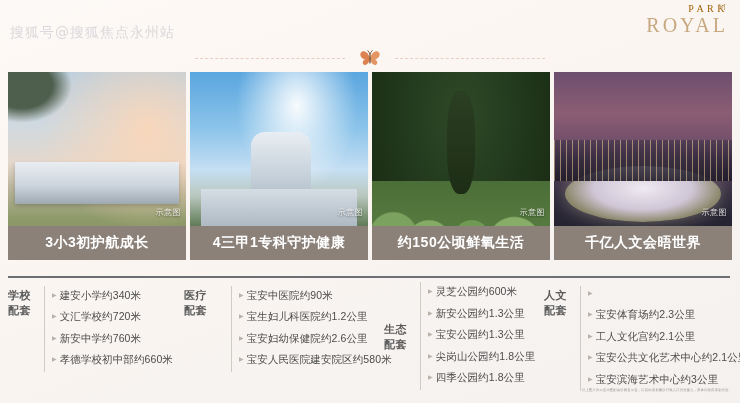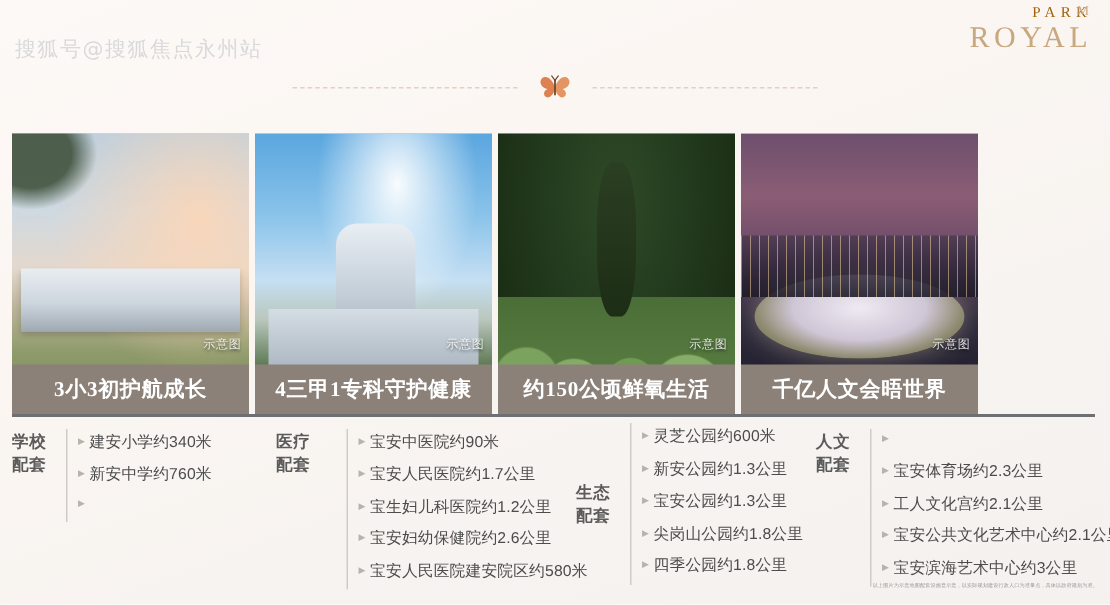--- a/index.html
+++ b/index.html
@@ -60,41 +60,40 @@
   }
 
   
   .cards {
     position: absolute; top: 72px; left: 8px;
     width: 724px; height: 188px;
     display: flex; gap: 4px;
   }
   .card {
     position: relative;
-    width: 158px; height: 188px;
+    width: 178px; height: 188px;
     overflow: hidden;
     background: #b6b0a6;
-    margin-top: 17px;
   }
   .card .photo {
     position: absolute; inset: 0;
   }
   .card .shot-note {
     position: absolute; right: 5px; bottom: 42px;
     font-size: 8px; color: rgba(255,255,255,.82);
     letter-spacing: .5px;
     text-shadow: 0 1px 2px rgba(0,0,0,.5);
   }
   .card .caption {
     position: absolute; left: 0; right: 0; bottom: 0;
     height: 34px;
     background: #8b8179;
     color: #fff;
     display: flex; align-items: center; justify-content: center;
-    font-size: 14px; font-weight: bold; letter-spacing: .5px; font-family: Liberation Serif, serif;
+    font-size: 14px; font-weight: bold; letter-spacing: .5px;
   }
 
   
   .scene1 {
     background:
       radial-gradient(ellipse at 78% 30%, rgba(255,214,180,.85) 0%, rgba(255,214,180,0) 55%),
       linear-gradient(180deg,#b9cfe0 0%,#cfd9e0 28%,#e4d8cd 48%,#b9b39a 62%,#8e9a6a 78%,#7d8a56 100%);
   }
   .scene1::before {
     content:""; position:absolute; left:4%; top:48%; width:92%; height:22%;
@@ -276,44 +275,45 @@
       <span>学校</span>
       <span>配套</span>
     </div>
     <div class="group-items">
       <div class="item">
           <span class="tri">▶</span>
           <span>建安小学约340米</span>
         </div>
       <div class="item">
           <span class="tri">▶</span>
+          <span>文汇学校约720米</span>
+        </div>
+      <div class="item">
+          <span class="tri">▶</span>
           <span>新安中学约760米</span>
         </div>
       <div class="item">
           <span class="tri">▶</span>
+          <span>孝德学校初中部约660米</span>
         </div>
     </div>
   </div>
 
   <div class="group g2">
     <div class="group-label">
       <span>医疗</span>
       <span>配套</span>
     </div>
     <div class="group-items">
       <div class="item">
           <span class="tri">▶</span>
           <span>宝安中医院约90米</span>
         </div>
       <div class="item">
           <span class="tri">▶</span>
-          <span>宝安人民医院约1.7公里</span>
-        </div>
-      <div class="item">
-          <span class="tri">▶</span>
           <span>宝生妇儿科医院约1.2公里</span>
         </div>
       <div class="item">
           <span class="tri">▶</span>
           <span>宝安妇幼保健院约2.6公里</span>
         </div>
       <div class="item">
           <span class="tri">▶</span>
           <span>宝安人民医院建安院区约580米</span>
         </div>

